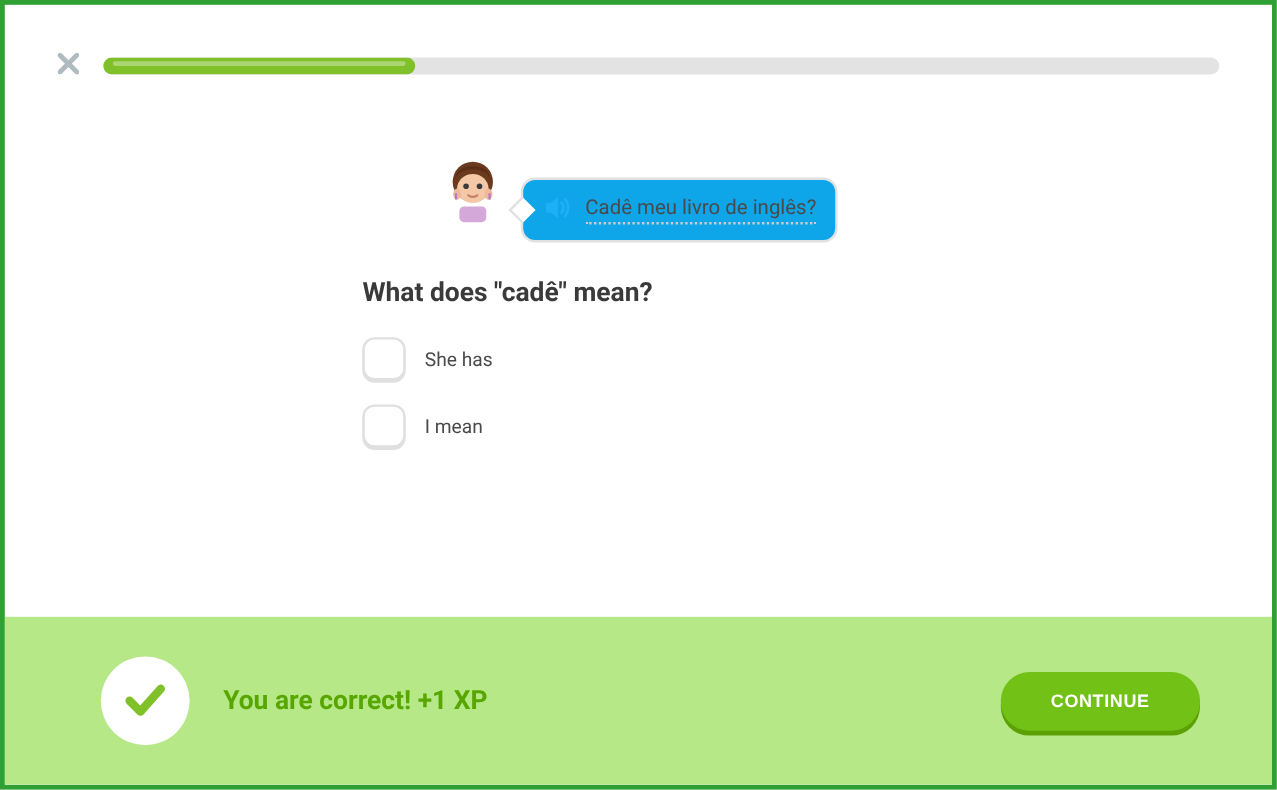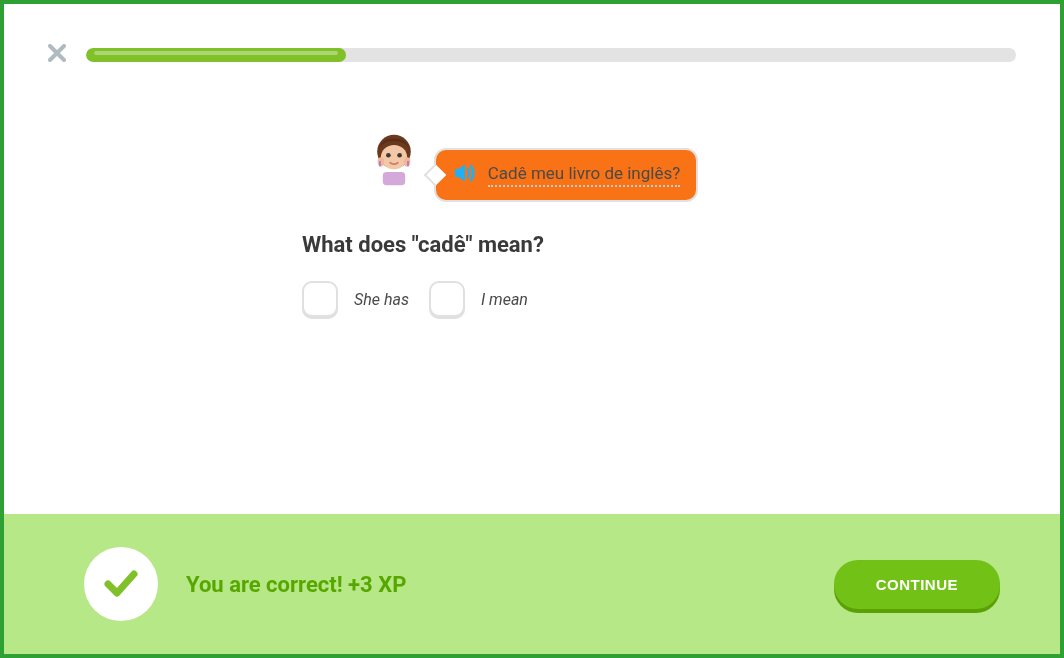--- a/index.html
+++ b/index.html
@@ -71,21 +71,21 @@
       flex-shrink: 0;
     }
     .speech-bubble {
       border: 2px solid #e1e1e1;
       border-radius: 12px;
       padding: 10px 16px;
       display: flex;
       align-items: center;
       gap: 10px;
       position: relative;
-      background: #f97316;
+      background: #0ea5e9;
       margin-top: 32px;
     }
     .speech-bubble::before {
       content: '';
       position: absolute;
       left: -9px;
       top: 50%;
       transform: translateY(-50%) rotate(45deg);
       width: 14px;
       height: 14px;
@@ -107,23 +107,22 @@
       width: 460px;
     }
     .question-title {
       font-size: 22px;
       font-weight: 700;
       color: #3a3a3a;
       margin-bottom: 24px;
     }
     .options-list {
       display: flex;
-      flex-direction: row;
+      flex-direction: column;
       gap: 20px;
-      font-style: italic;
     }
     .option-row {
       display: flex;
       align-items: center;
       gap: 16px;
       cursor: pointer;
     }
     .option-box {
       width: 36px;
       height: 36px;
@@ -240,15 +239,15 @@
     </div>
   </div>
 </div>
 
 <div class="footer-bar">
   <div class="result-circle">
     <svg width="44" height="44" viewBox="0 0 44 44">
       <path d="M9 22 L18 31 L35 12" stroke="#80c028" stroke-width="7" fill="none" stroke-linecap="round" stroke-linejoin="round"></path>
     </svg>
   </div>
-  <div class="result-text">You are correct! +3 XP</div>
+  <div class="result-text">You are correct! +1 XP</div>
   <button class="continue-btn">CONTINUE</button>
 </div>
 
 </body></html>

